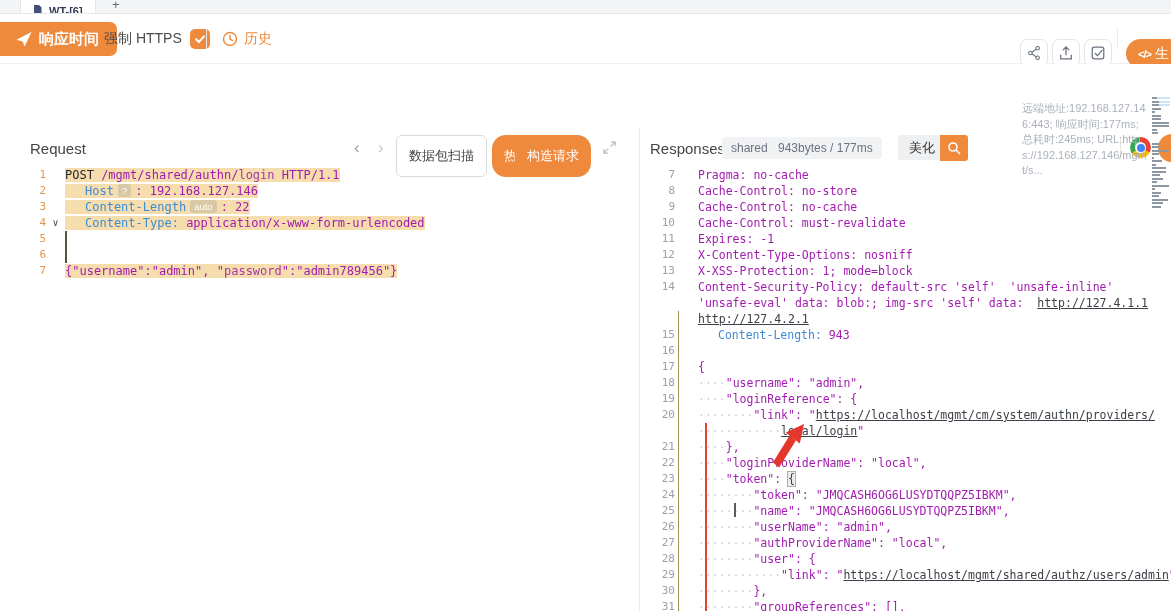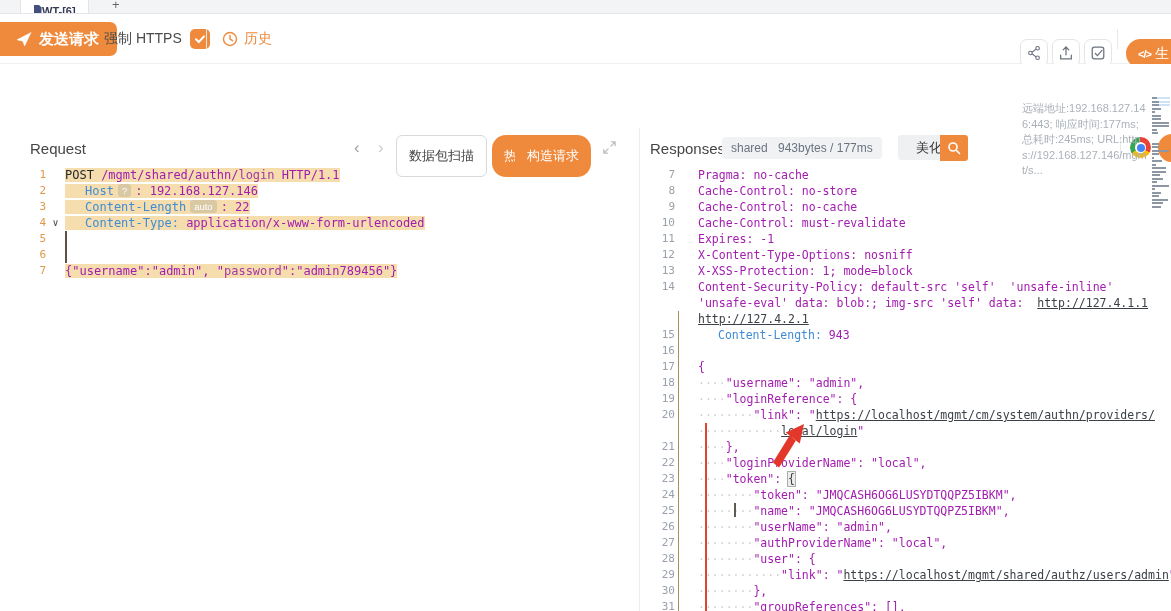--- a/index.html
+++ b/index.html
@@ -5,21 +5,21 @@
   * { margin:0; padding:0; box-sizing:border-box; }
   html,body { width:1171px; height:611px; }
   body { position:relative; overflow:hidden; background:#fff;
          font-family:"Liberation Sans",sans-serif; color:#3c4148; }
 
   
   .tabbar { position:absolute; left:0; top:0; right:0; height:14px;
             background:#f3f4f6; border-bottom:1px solid #e3e5e8; }
   .tab { position:absolute; left:20px; top:0; height:13px; padding:0 12px;
          background:#fff; border-left:1px solid #e3e5e8; border-right:1px solid #e3e5e8;
-         display:flex; align-items:flex-end; gap:0; overflow:hidden; }
+         display:flex; align-items:flex-end; gap:7px; overflow:hidden; }
   .tab .doc { width:9px; height:11px; margin-bottom:-3px; }
   .tab .tlabel { font-size:11px; font-weight:bold; color:#343a56; margin-bottom:-4px; }
   .newtab { position:absolute; left:112px; top:-3px; font-size:13px; color:#666; }
 
   
   .toolbar { position:absolute; left:0; top:14px; right:0; height:50px;
              background:#fff; border-bottom:1px solid #f0f0f0; }
   .btn-send { position:absolute; left:-8px; top:8px; height:34px; padding:0 18px 0 24px;
               background:#ef8a3c; color:#fff; border:none; border-radius:7px;
               font-size:15px; font-weight:bold; display:flex; align-items:center; gap:7px;
@@ -46,21 +46,21 @@
   .ph-title { position:absolute; top:76px; font-size:15px; color:#454545; }
   .navarrow { position:absolute; top:74px; font-size:17px; cursor:pointer; }
   .pillbtn { position:absolute; top:71px; height:42px; border-radius:14px; font-size:13px;
              display:flex; align-items:center; padding:0 12px; cursor:pointer; border:none;
              font-family:"Liberation Sans",sans-serif; }
   .pill-outline { background:#fff; border:1px solid #d9d9d9; color:#444; border-radius:6px; }
   .pill-orange { background:#ef8a3c; color:#fff; }
   .badge { position:absolute; top:73px; height:22px; background:#f1f2f4; border-radius:4px;
            color:#6b7280; font-size:12px; display:flex; align-items:center; padding:0 9px; }
   .beautify { position:absolute; left:878px; top:71px; height:25px; background:#eff0f2;
-              color:#333; font-size:13px; border:none; border-radius:3px; padding:0 18px; cursor:pointer; }
+              color:#333; font-size:13px; border:none; border-radius:3px; padding:0 11px; cursor:pointer; }
   .searchbox { position:absolute; left:920px; top:71px; width:170px; height:26px; display:flex; }
   .searchbox input { flex:1; min-width:0; border:1px solid #d9d9d9; border-right:none;
                      border-radius:3px 0 0 3px; font-size:12px; padding:0 8px; outline:none;
                      color:#555; font-family:"Liberation Sans",sans-serif; }
   .searchbox input::placeholder { color:#c0c4cc; }
   .searchbtn { width:28px; background:#ef8a3c; border:none; border-radius:0 3px 3px 0;
                display:flex; align-items:center; justify-content:center; cursor:pointer; }
   .chrome { position:absolute; left:1110px; top:73px; width:21px; height:21px; border-radius:50%;
             background:conic-gradient(#ea4335 0 33%, #fbbc05 33% 66%, #34a853 66% 100%);
             display:flex; align-items:center; justify-content:center; cursor:pointer; }
@@ -116,21 +116,21 @@
     <span class="tlabel">WT-[6]</span>
   </div>
   <span class="newtab">+</span>
 </div>
 
 <div class="toolbar">
   <button class="btn-send">
     <svg width="16" height="16" viewBox="0 0 16 16">
       <path d="M1 8.8 L15 1.6 L8.6 15 L6.9 10.2 Z M6.9 10.2 L15 1.6" fill="#fff" stroke="#fff" stroke-width="0.5"></path>
       </svg>
-    <span>发送请求</span>
+    <span>响应时间</span>
   </button>
   <div class="force-https">
     <span>强制 HTTPS</span>
     <span class="checkbox">
       <svg width="12" height="12" viewBox="0 0 12 12">
         <path d="M2 6.2 L4.8 9 L10 3.4" stroke="#fff" stroke-width="2" fill="none" stroke-linecap="round"></path>
         </svg>
     </span>
   </div>
   <div class="vsep" style="left:206px"></div>

